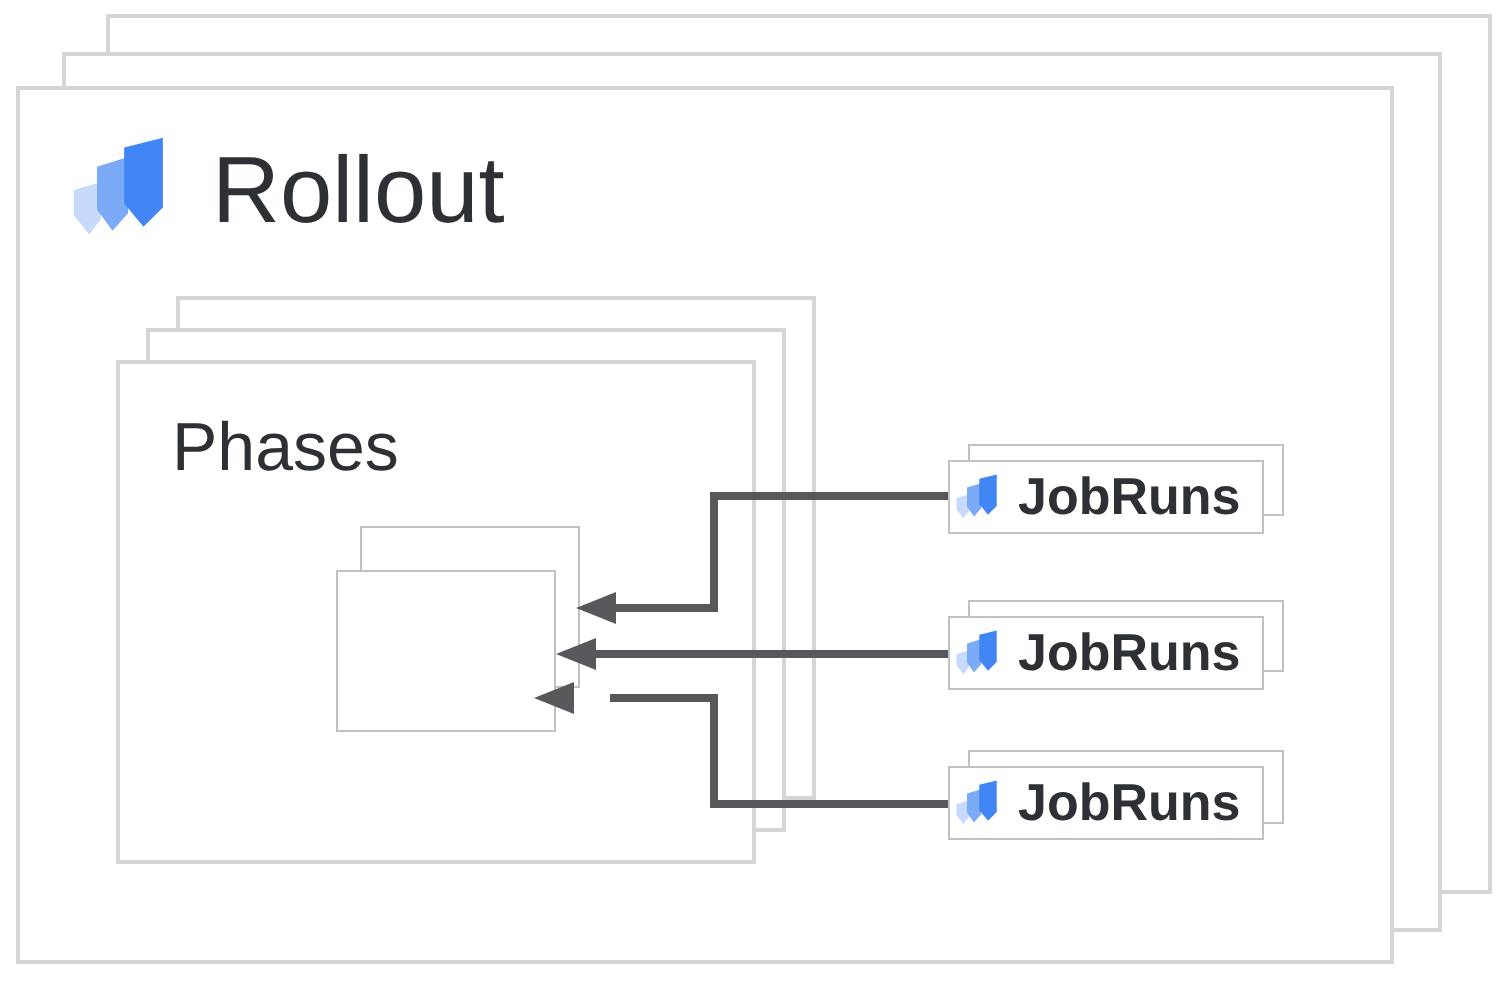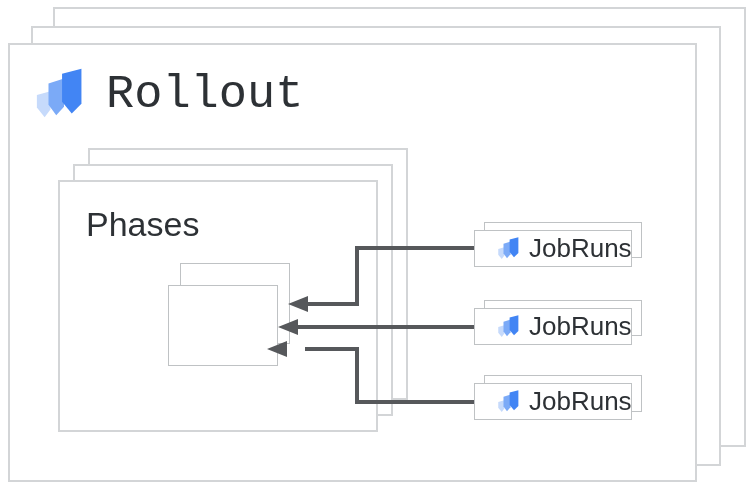--- a/index.html
+++ b/index.html
@@ -15,32 +15,32 @@
   .canvas{
     position:relative;width:752px;height:491px;background:#fff;overflow:hidden;
     font-family:"Liberation Sans", sans-serif;color:var(--text);
   }
   .card{position:absolute;background:#fff;border:2px solid var(--card-border);box-sizing:border-box;}
   .card-sm{border-width:1.5px;border-color:var(--inner-border);}
   .z1{z-index:1}.z2{z-index:2}.z3{z-index:3}
   .z4{z-index:4}.z5{z-index:5}.z6{z-index:6}
   .z7{z-index:7}.z8{z-index:8}.z9{z-index:9}
   .rollout-header{
-    position:absolute;left:32px;top:64px;display:flex;align-items:center;z-index:4;font-family:Liberation Mono, monospace;
+    position:absolute;left:32px;top:64px;display:flex;align-items:center;z-index:4;
   }
   .logo-lg{width:64px;height:62px;display:block;}
   .rollout-title{
     margin-left:10px;font-size:47px;line-height:62px;color:var(--text);
   }
   .phases-label{
     position:absolute;left:26px;top:22px;font-size:34px;line-height:40px;color:var(--text);
   }
   .jobs-front{display:flex;align-items:center;justify-content:center;}
   .jobs-label{font-size:25px;color:var(--text);}
-  .jobrun-front{display:flex;align-items:center;padding-left:21px;}
+  .jobrun-front{display:flex;align-items:center;padding-left:1px;font-weight:bold;}
   .logo-sm{width:29px;height:28px;display:block;flex:0 0 auto;}
   .jobrun-label{font-size:26px;margin-left:4px;color:var(--text);white-space:nowrap;}
   .lg-dark{fill:var(--logo-dark);}
   .lg-mid{fill:var(--logo-mid);}
   .lg-light{fill:var(--logo-light);}
   .arrows{position:absolute;left:0;top:0;z-index:20;pointer-events:none;}
   .arrows polyline{stroke:var(--arrow);stroke-width:4;fill:none;stroke-linejoin:miter;}
   .arrows polygon{fill:var(--arrow);stroke:none;}
   .defs-holder{position:absolute;width:0;height:0;overflow:hidden;}
 </style>

